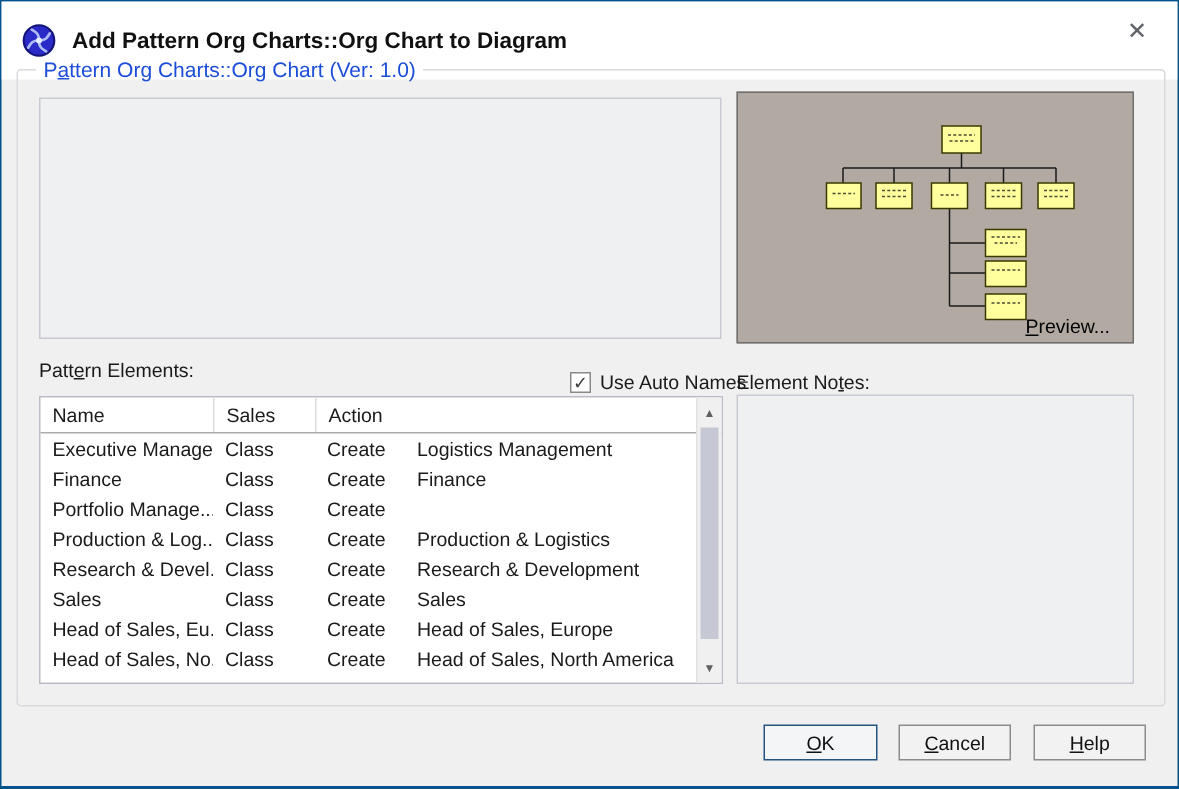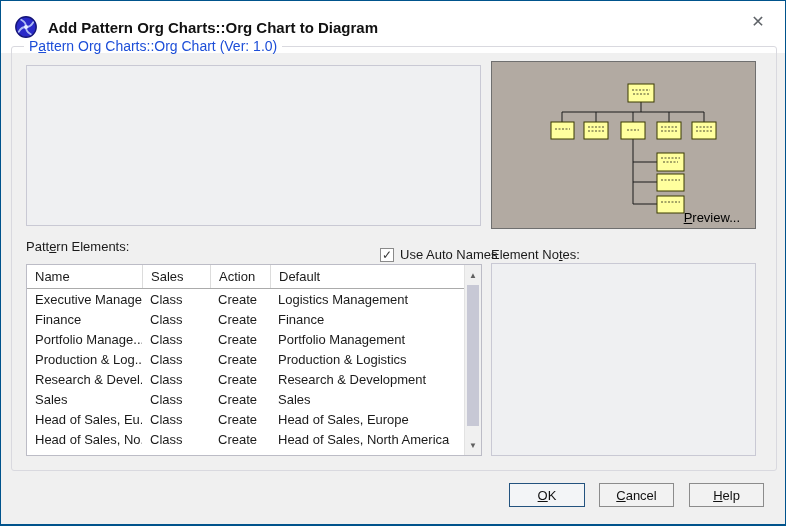--- a/index.html
+++ b/index.html
@@ -120,40 +120,38 @@
         <span>✓</span>
       </span>
     <span>Use Auto Names</span>
   </div>
 
   <div class="table">
     <div class="grid-row thead">
       <div class="cell first">Name</div>
       <div class="cell">Sales</div>
       <div class="cell">Action</div>
-      <div class="cell">Default</div>
     </div>
     <div class="tbody">
       <div class="grid-row">
         <span class="cell first">Executive Manage...</span>
         <span class="cell">Class</span>
         <span class="cell">Create</span>
         <span class="cell">Logistics Management</span>
       </div>
       <div class="grid-row">
         <span class="cell first">Finance</span>
         <span class="cell">Class</span>
         <span class="cell">Create</span>
         <span class="cell">Finance</span>
       </div>
       <div class="grid-row">
         <span class="cell first">Portfolio Manage...</span>
         <span class="cell">Class</span>
         <span class="cell">Create</span>
-        <span class="cell">Portfolio Management</span>
       </div>
       <div class="grid-row">
         <span class="cell first">Production &amp; Log...</span>
         <span class="cell">Class</span>
         <span class="cell">Create</span>
         <span class="cell">Production &amp; Logistics</span>
       </div>
       <div class="grid-row">
         <span class="cell first">Research &amp; Devel...</span>
         <span class="cell">Class</span>

